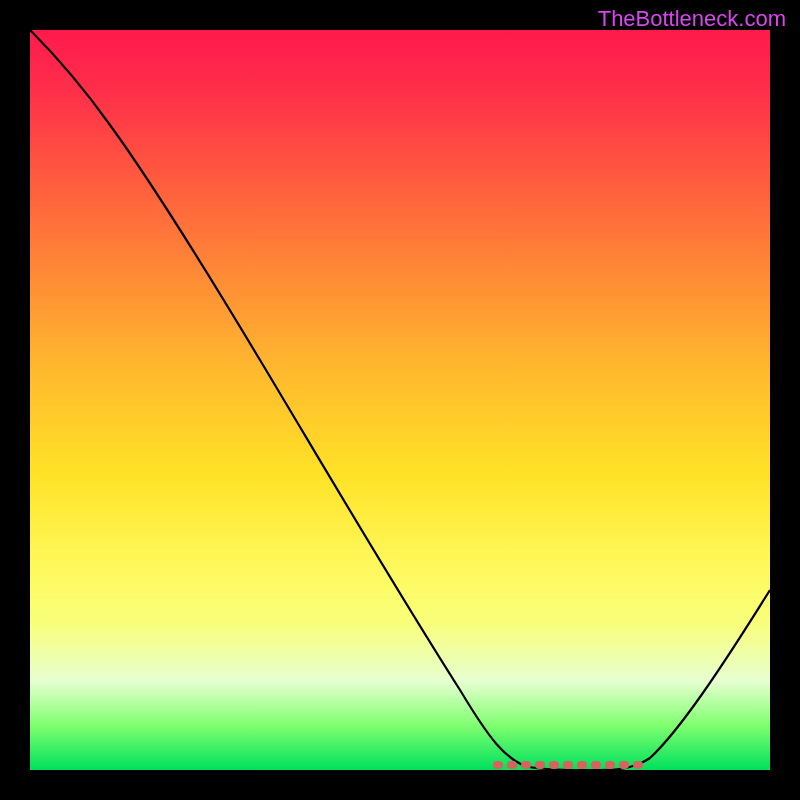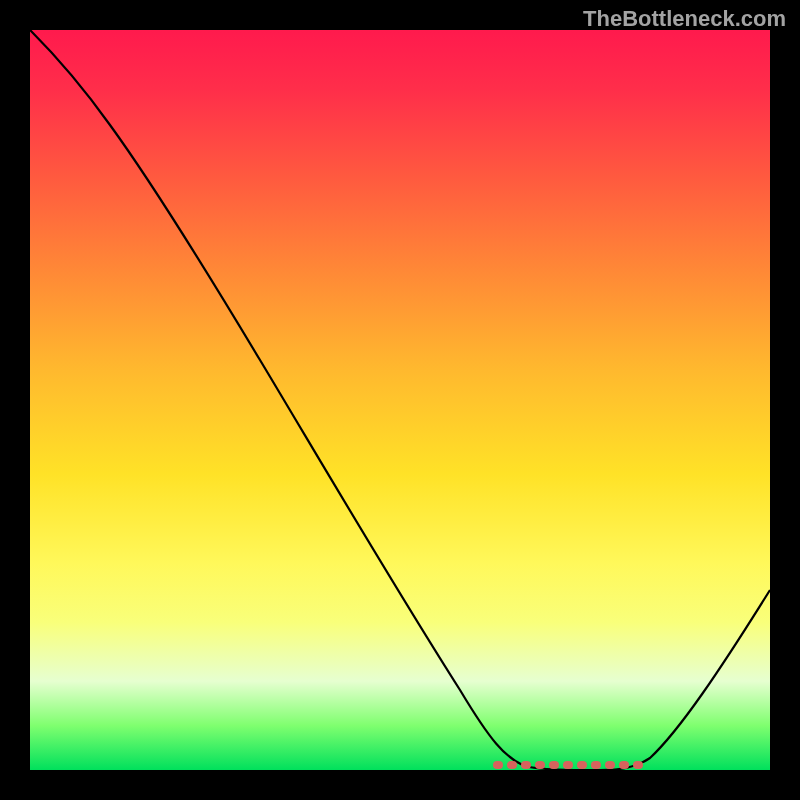--- a/index.html
+++ b/index.html
@@ -8,23 +8,23 @@
     height: 800px;
     background: #000;
     position: relative;
     font-family: Arial, sans-serif;
     overflow: hidden;
   }
   .watermark {
     position: absolute;
     top: 6px;
     right: 14px;
-    color: #a3a3a3;
+    color: #d946ef;
     font-size: 22px;
-    font-weight: bold;
+    font-weight: normal;
     z-index: 10;
   }
   .chart-area {
     position: absolute;
     left: 30px;
     top: 30px;
     width: 740px;
     height: 740px;
     background: linear-gradient(to bottom,
       #ff1a4d 0%,

